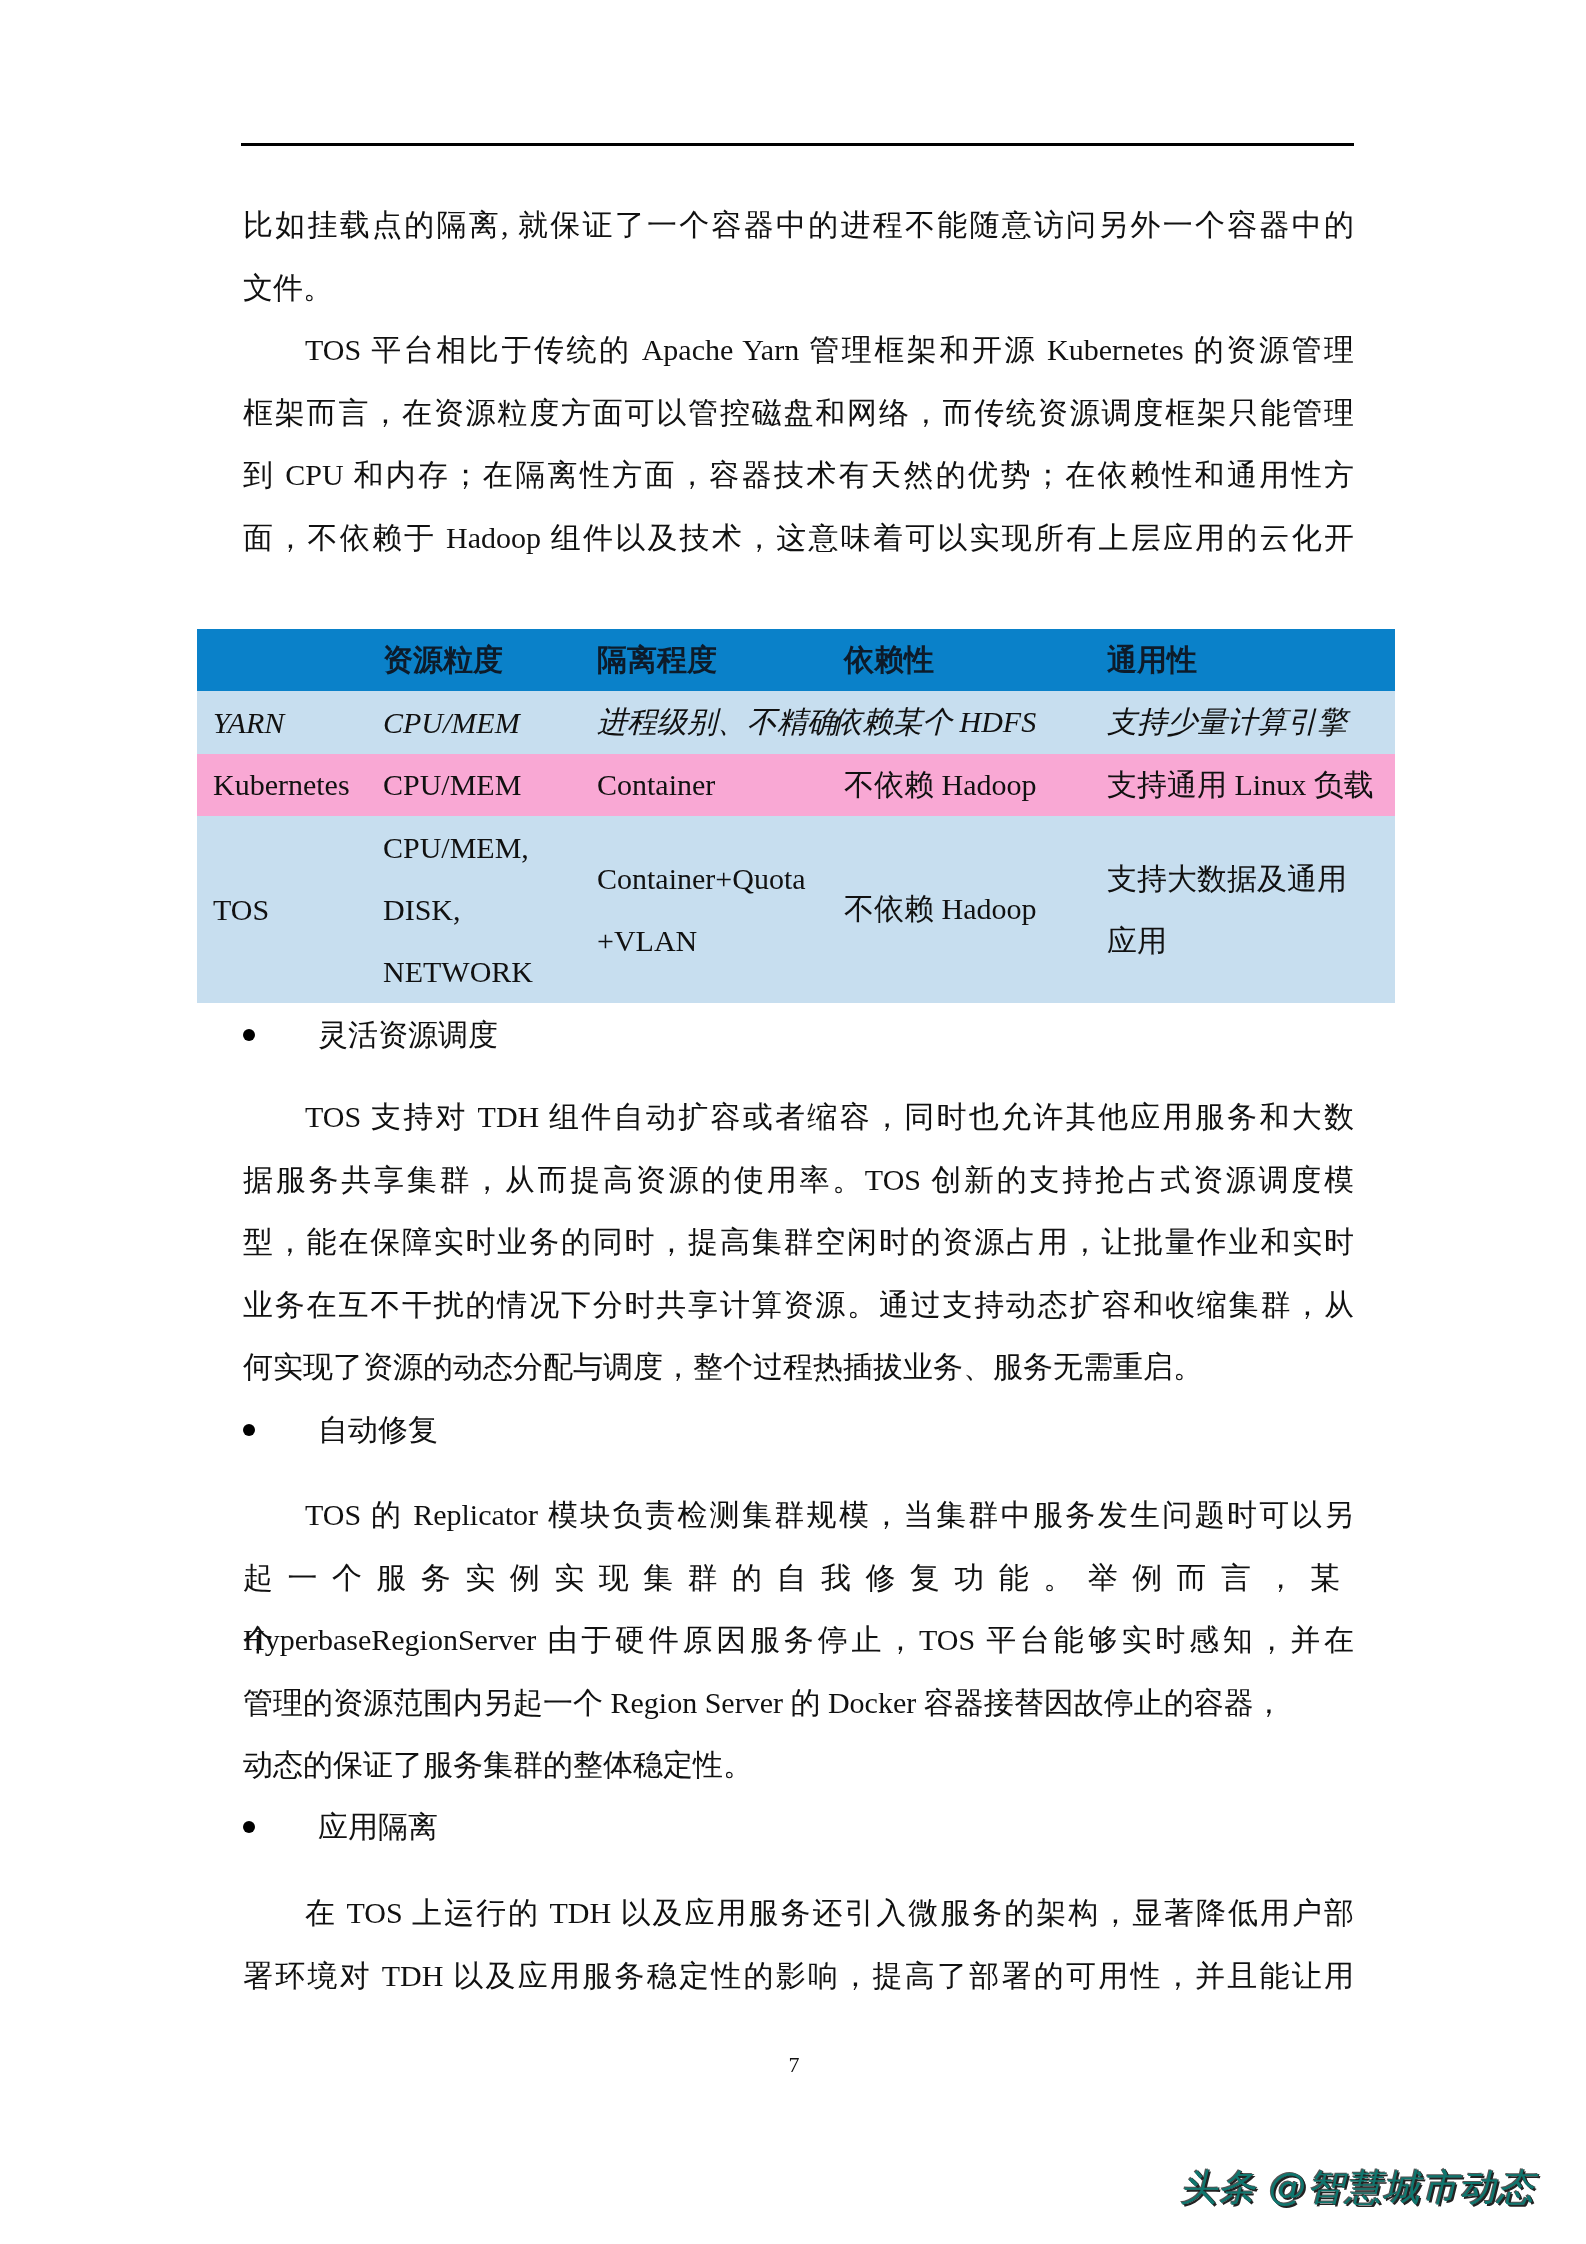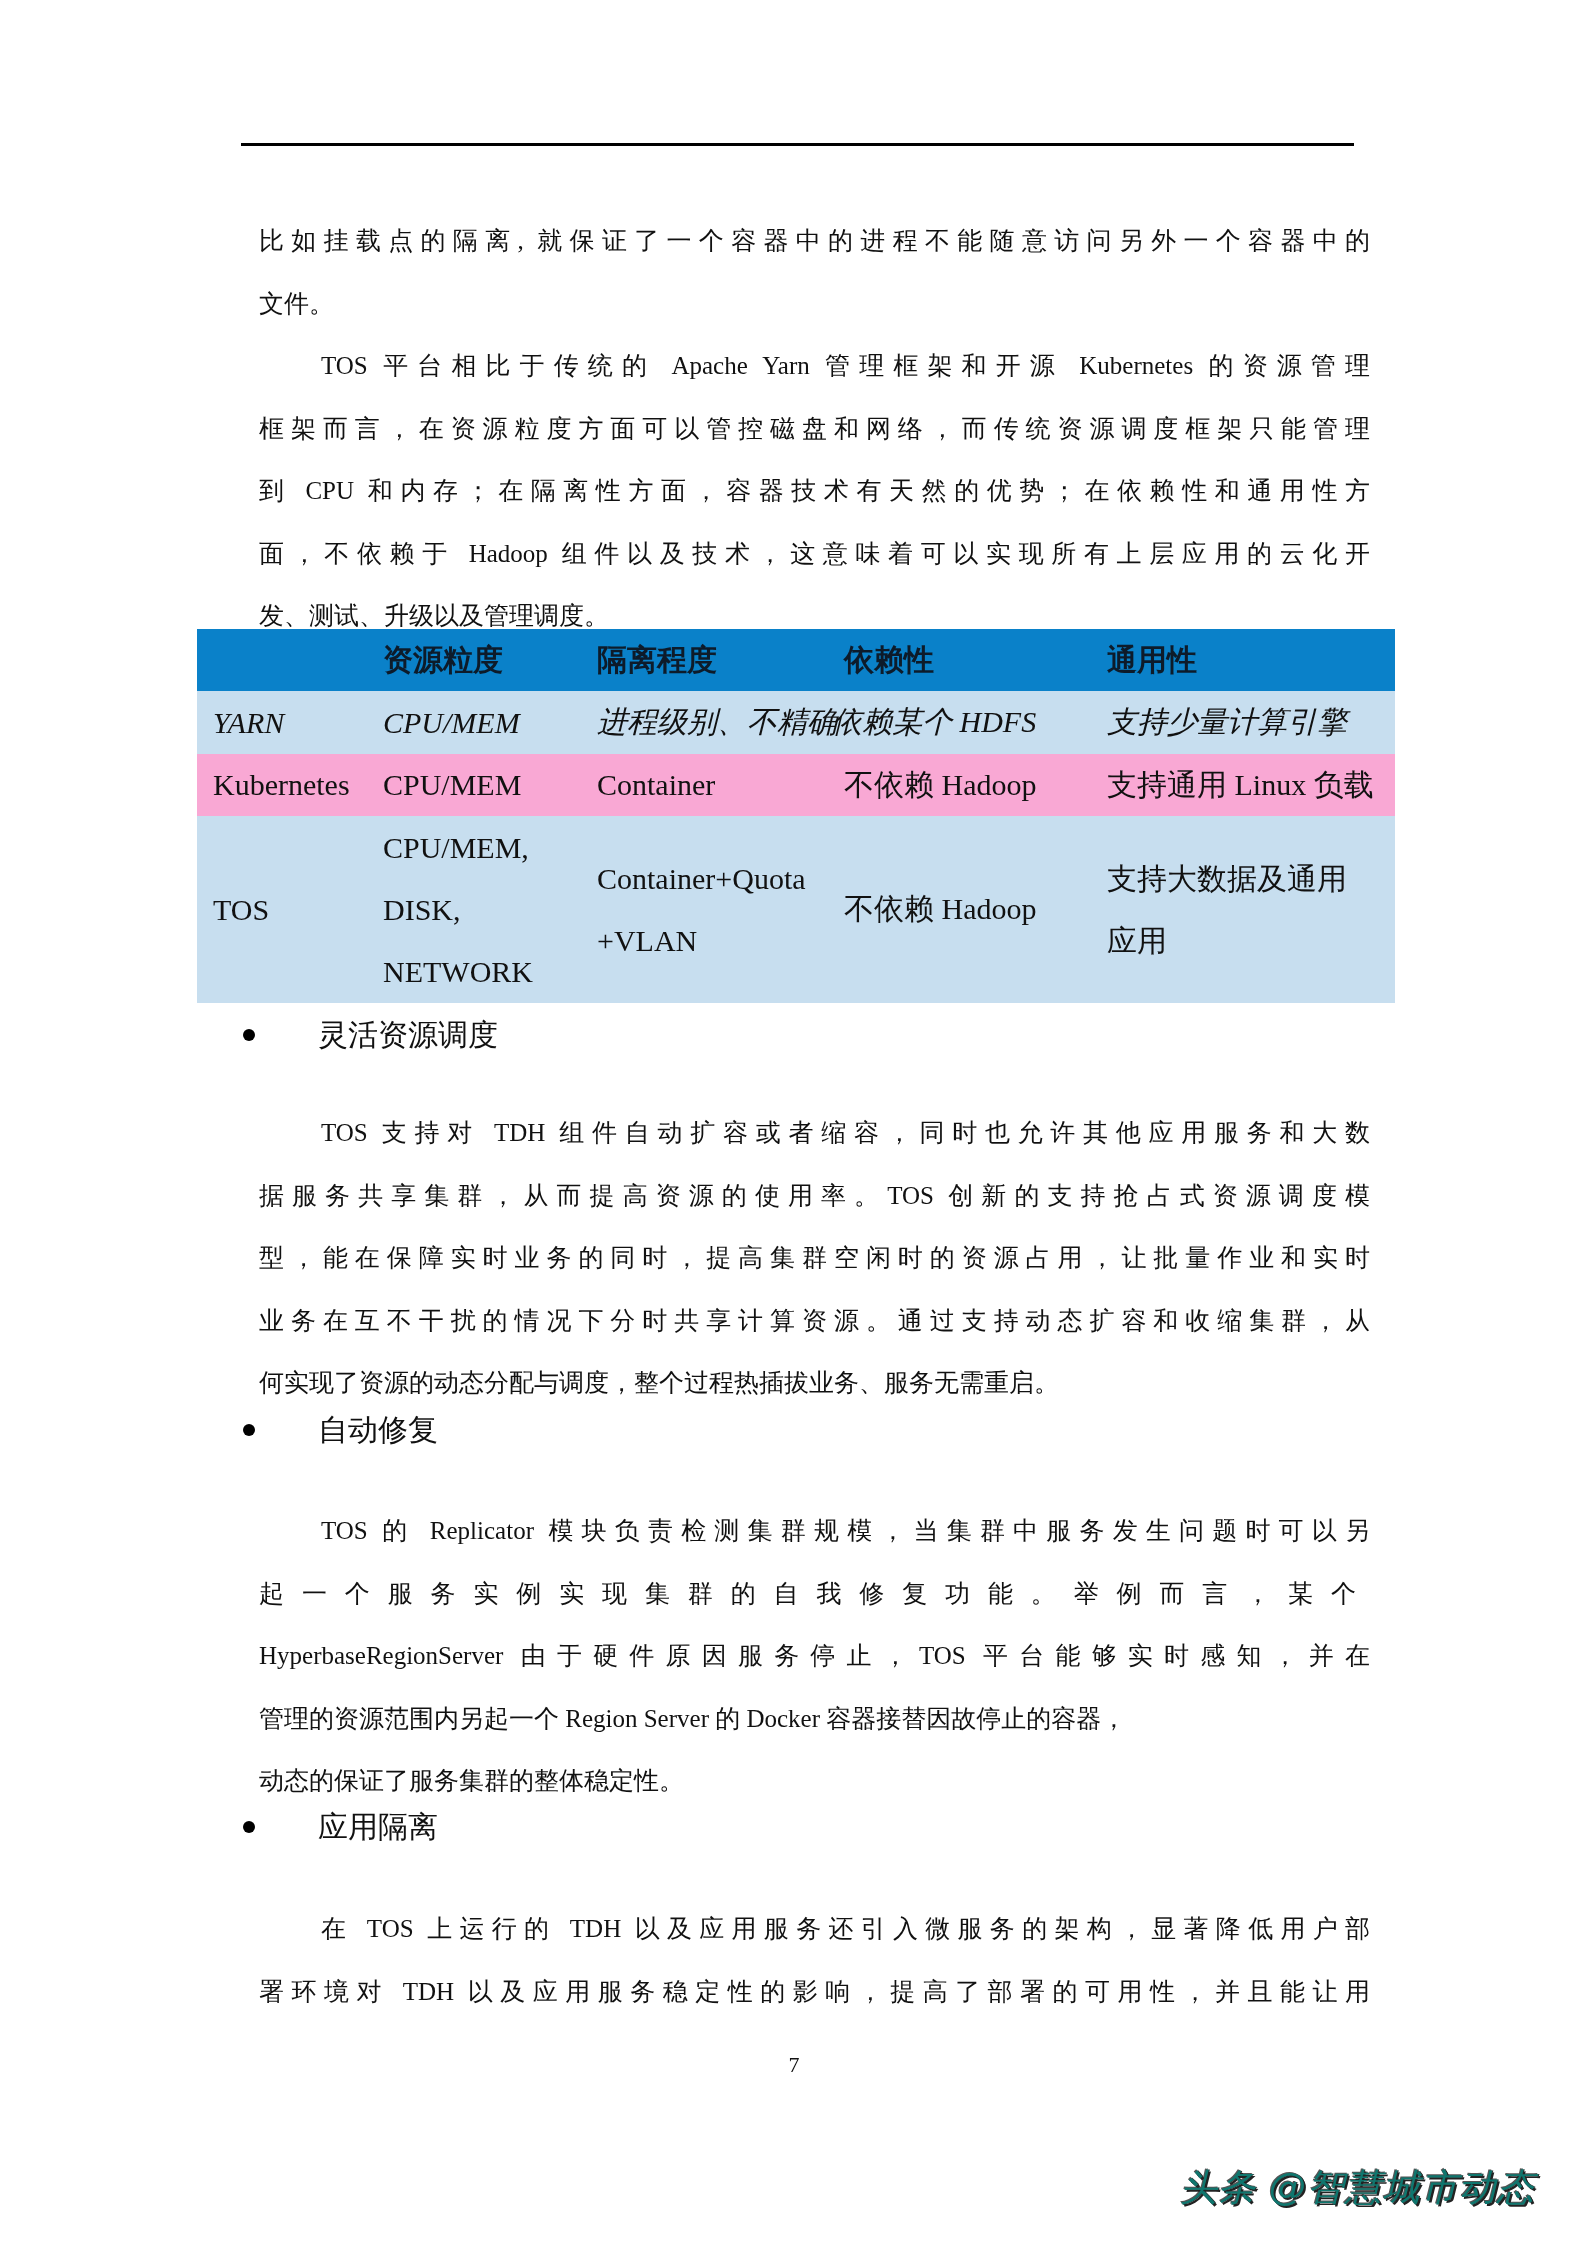--- a/index.html
+++ b/index.html
@@ -7,21 +7,21 @@
     width: 1586px; height: 2244px; position: relative; overflow: hidden;
     font-family: "Liberation Serif", "DejaVu Serif", serif;
     color: #111111;
   }
   .header-rule {
     position: absolute; left: 241px; top: 143px; width: 1113px; height: 3px;
     background: #000000;
   }
   .para {
     position: absolute; left: 243px; width: 1111px;
-    font-size: 25px; line-height: 62.5px; margin: 16px;
+    font-size: 30px; line-height: 62.5px; margin: 0;
     text-align: justify; text-justify: inter-character;
   }
   .para .line { display: block; height: 62.5px; white-space: nowrap; }
   .para .line.indent { padding-left: 62px; }
   .para .line.spread { text-align-last: justify; white-space: normal; }
   .bullet {
     position: absolute; left: 243px; height: 40px;
     font-size: 30px; line-height: 40px;
   }
   .bullet .dot {
@@ -73,21 +73,20 @@
 <div class="para" style="top:194px;">
   <span class="line spread">比如挂载点的隔离, 就保证了一个容器中的进程不能随意访问另外一个容器中的</span>
   <span class="line">文件。</span>
 </div>
 
 <div class="para" style="top:319px;">
   <span class="line indent spread">TOS 平台相比于传统的 Apache Yarn 管理框架和开源 Kubernetes 的资源管理</span>
   <span class="line spread">框架而言，在资源粒度方面可以管控磁盘和网络，而传统资源调度框架只能管理</span>
   <span class="line spread">到 CPU 和内存；在隔离性方面，容器技术有天然的优势；在依赖性和通用性方</span>
   <span class="line spread">面，不依赖于 Hadoop 组件以及技术，这意味着可以实现所有上层应用的云化开</span>
-  <span class="line">发、测试、升级以及管理调度。</span>
 </div>
 
 <table class="cmp">
   <thead>
     <tr>
       <th class="c0"></th>
       <th class="c1">资源粒度</th>
       <th class="c2">隔离程度</th>
       <th class="c3">依赖性</th>
       <th class="c4">通用性</th>

